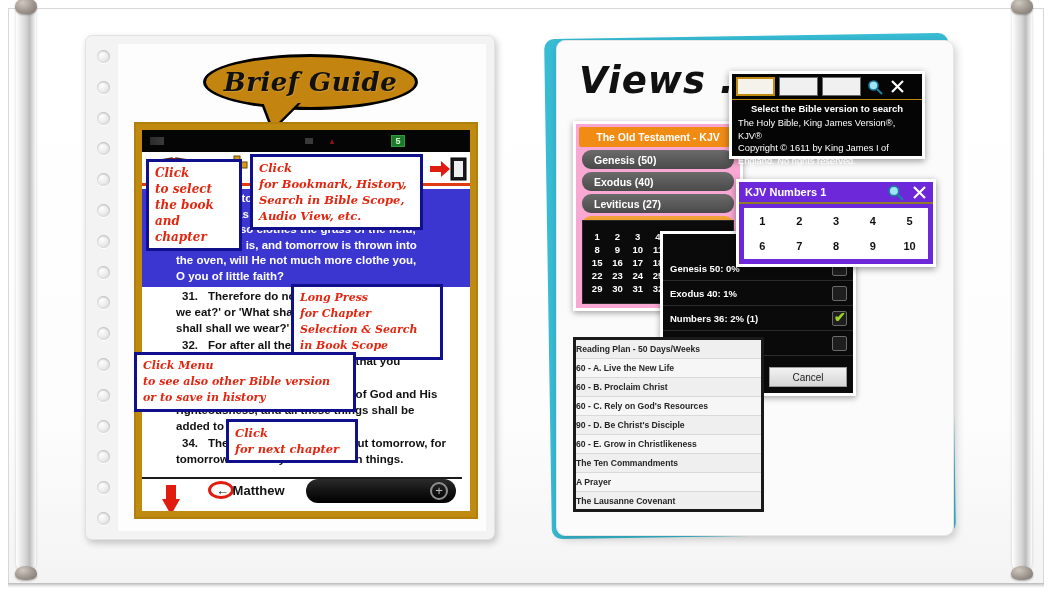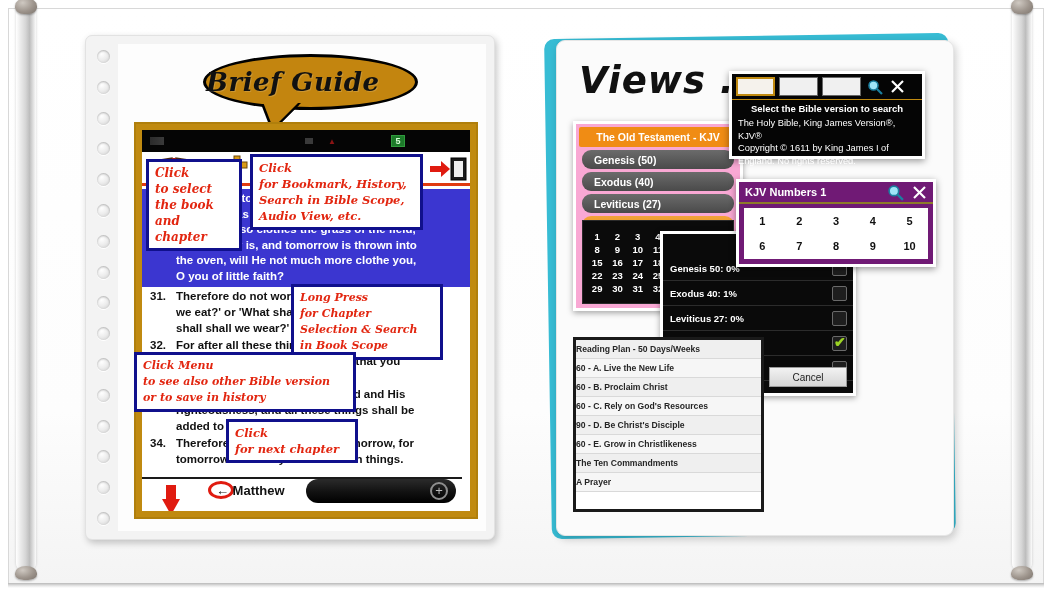--- a/index.html
+++ b/index.html
@@ -71,21 +71,21 @@
     background: #fdfdfd;
   }
 
   
   .bubble-wrap { position: absolute; left: 85px; top: 10px; width: 215px; height: 70px; }
   .bubble {
     width: 215px; height: 56px;
     background: #c3850f;
     border: 3px solid #000;
     border-radius: 50% / 50%;
-    display: flex; align-items: center; justify-content: flex-start;
+    display: flex; align-items: center; justify-content: center;
   }
   .bubble span {
     font-family: "DejaVu Serif", serif;
     font-weight: bold; font-style: italic;
     font-size: 26px; color: #111; letter-spacing: .5px;
     text-shadow: 1px 1px 0 rgba(255,255,255,.15);
   }
   .bubble-tail {
     position: absolute; left: 60px; top: 48px;
     width: 0; height: 0;
@@ -140,21 +140,21 @@
   }
   .sel-block {
     background: #3b36d0; color: #ffffff;
     padding: 2px 6px 3px 8px;
     font-size: 11.5px; font-weight: bold; line-height: 15.5px;
   }
   .plain-block {
     color: #111; padding: 1px 6px 0 8px;
     font-size: 11.5px; font-weight: bold; line-height: 16px;
   }
-  .vnum { display:inline-block; width: 26px; }
+  .vnum { display:inline-block; width: 26px; margin-left: 32px; }
   .vline { display: block; }
   .vline.ind { padding-left: 26px; }
 
   
   .red-arrow {
     position: absolute; width: 18px; height: 30px;
   }
   .red-arrow .shaft { position:absolute; left:4px; top:0; width:10px; height:16px; background:#e01b10; }
   .red-arrow .head {
     position:absolute; left:0; top:14px; width:0; height:0;
@@ -317,21 +317,21 @@
     text-align: center; padding: 3px 0 2px;
   }
   .vd-body {
     color: #ffffff; font-size: 9.3px; line-height: 12.5px;
     padding: 1px 5px 0 6px;
   }
 
   
   #numbers-dialog {
     position: absolute; left: 179px; top: 138px; width: 200px; height: 88px;
-    background: #701a75; border: 3px solid #ffffff;
+    background: #6d28d9; border: 3px solid #ffffff;
     box-shadow: 0 2px 7px rgba(0,0,0,.4);
   }
   .nd-head {
     height: 22px; display: flex; align-items: center;
     padding: 0 6px; border-bottom: 2px solid #8d7a2a;
   }
   .nd-head .t { color: #ffffff; font-size: 11px; font-weight: bold; flex: 1; }
   .nd-grid {
     position: absolute; left: 5px; right: 5px; top: 26px; bottom: 5px;
     background: #ffffff;
@@ -602,24 +602,20 @@
       <div class="hp-title">History</div>
       <div class="hp-row">
         <span class="lbl">Genesis 50: 0%</span>
         <span class="hp-check"></span>
       </div>
       <div class="hp-row">
         <span class="lbl">Exodus 40: 1%</span>
         <span class="hp-check"></span>
       </div>
       <div class="hp-row">
-        <span class="lbl">Leviticus 27: 0%</span>
-        <span class="hp-check"></span>
-      </div>
-      <div class="hp-row">
         <span class="lbl">Numbers 36: 2% (1)</span>
         <span class="hp-check on"></span>
       </div>
       <div class="hp-row">
         <span class="lbl">Deuteronomy 34: 0%</span>
         <span class="hp-check"></span>
       </div>
       <div class="hp-actions">
         <div class="hp-btn">Reset</div>
         <div class="hp-btn" style="min-width:78px;">Cancel</div>
@@ -676,16 +672,17 @@
 
     <div id="plan-list">
       <div class="plan-item">Reading Plan - 50 Days/Weeks</div>
       <div class="plan-item">60 - A. Live the New Life</div>
       <div class="plan-item">60 - B. Proclaim Christ</div>
       <div class="plan-item">60 - C. Rely on God's Resources</div>
       <div class="plan-item">90 - D. Be Christ's Disciple</div>
       <div class="plan-item">60 - E. Grow in Christlikeness</div>
       <div class="plan-item">The Ten Commandments</div>
       <div class="plan-item">A Prayer</div>
+      <div class="plan-item">The Lausanne Covenant</div>
     </div>
 
   </div>
 </div>
 
 </body></html>

